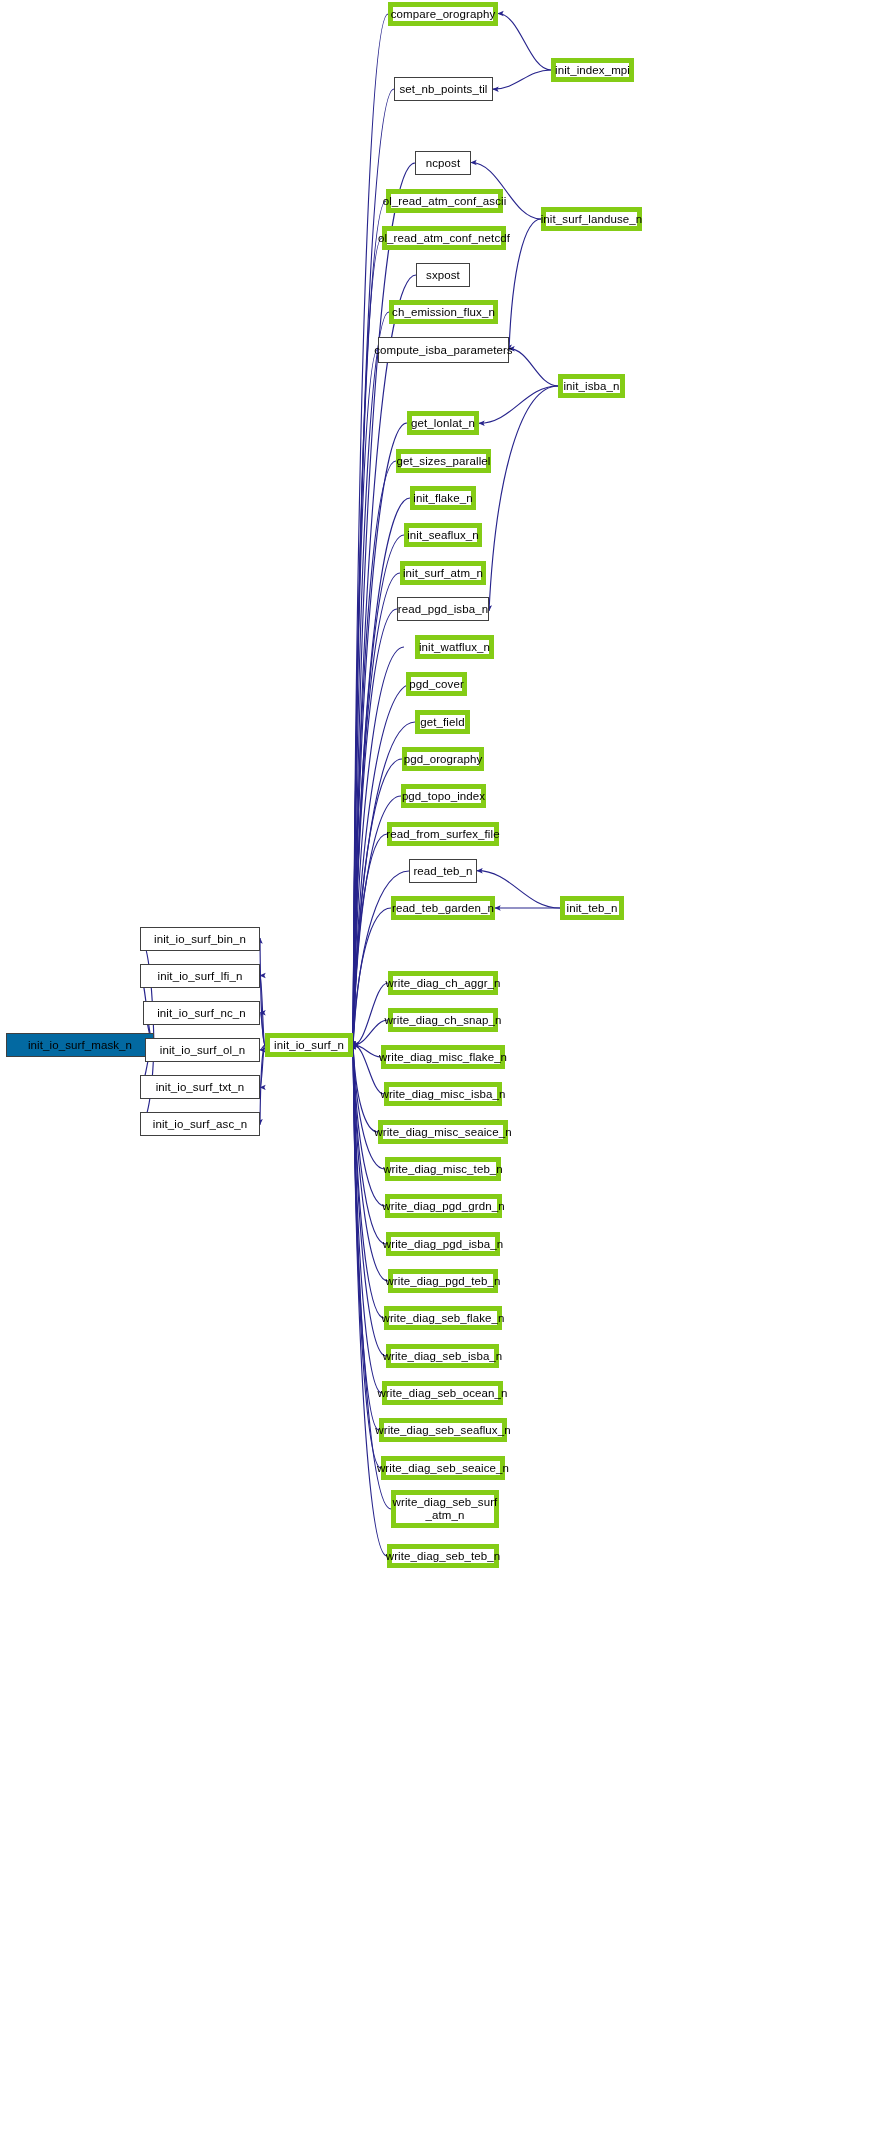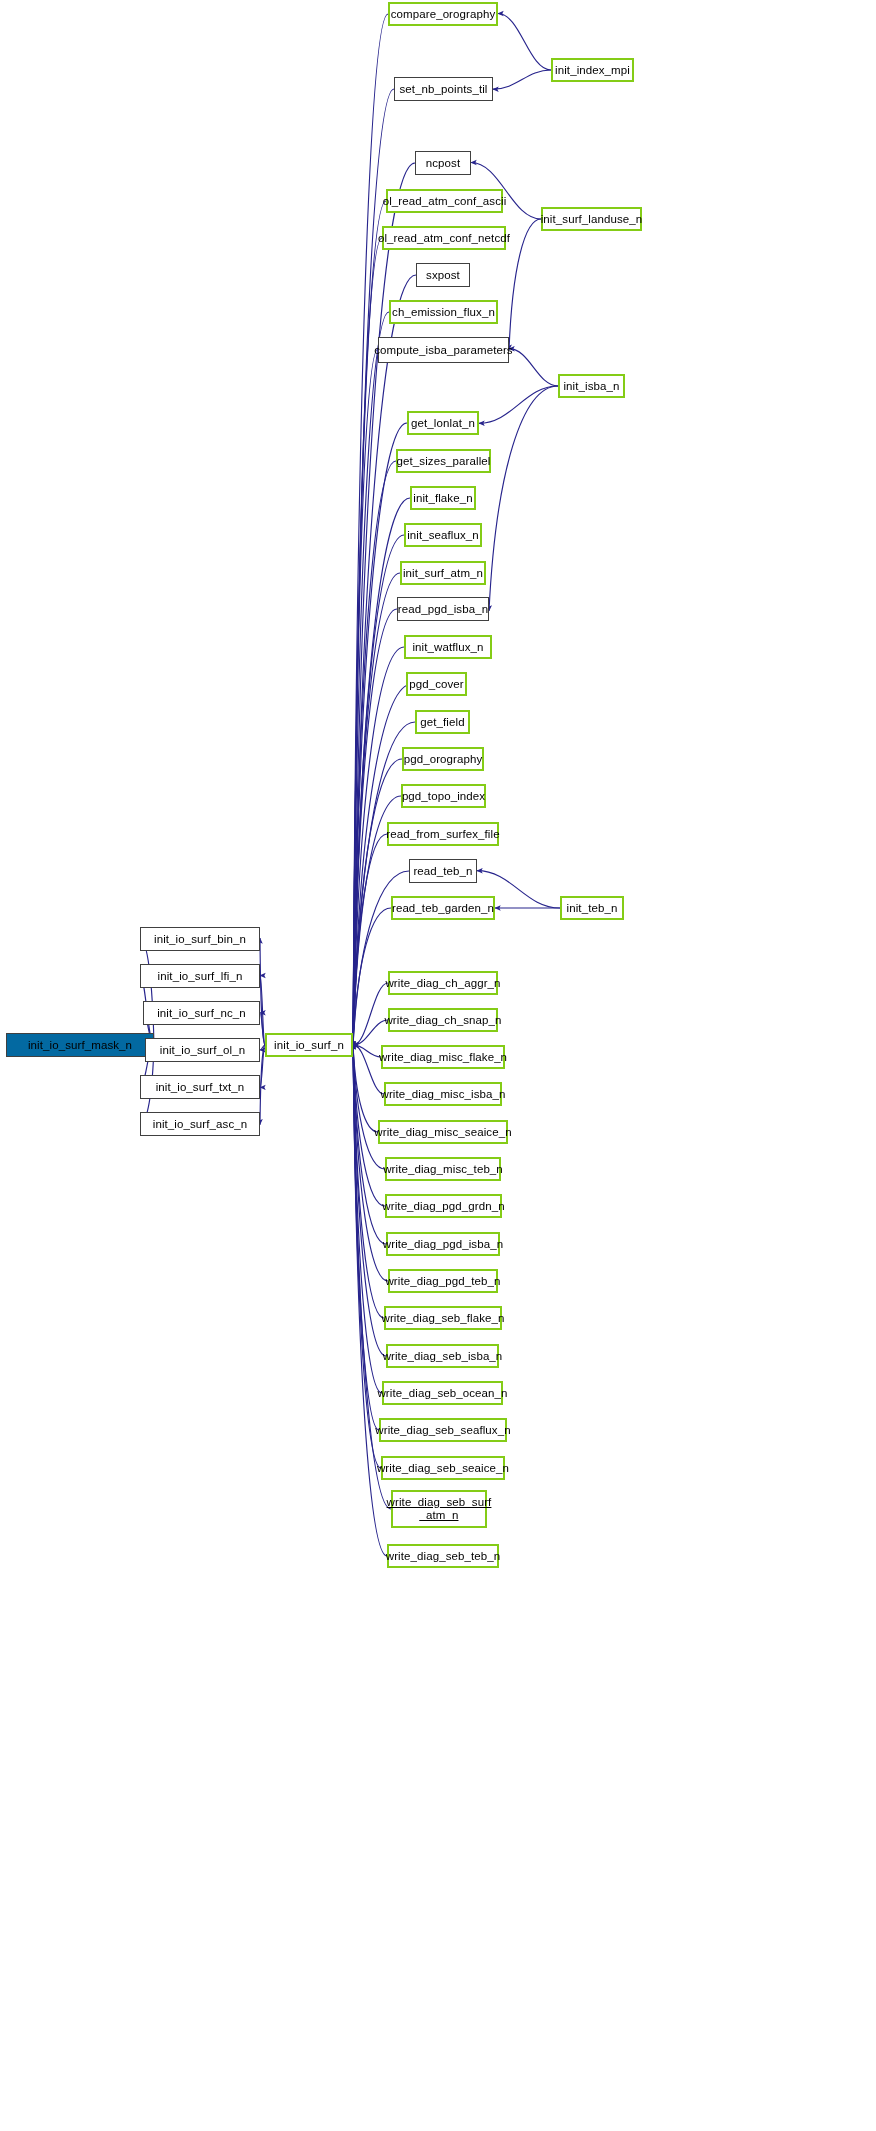--- a/index.html
+++ b/index.html
@@ -25,21 +25,21 @@
     pointer-events: none;
   }
   .node {
     position: absolute;
     box-sizing: border-box;
     display: flex;
     align-items: center;
     justify-content: center;
     text-align: center;
     background: #ffffff;
-    border: 2px solid #84cc16;
+    border: 5px solid #84cc16;
     color: #000000;
     font-size: 11.5px;
     line-height: 1.12;
     letter-spacing: 0.1px;
     white-space: pre-line;
     cursor: pointer;
     z-index: 5;
   }
   .node.black {
     border: 1px solid #404040;
@@ -141,21 +141,21 @@
       <div class="node" style="left: 382px; top: 226px; width: 124px; height: 24px;"><span class="node-label">ol_read_atm_conf_netcdf</span></div>
       <div class="node black" style="left: 416px; top: 263px; width: 54px; height: 24px;"><span class="node-label">sxpost</span></div>
       <div class="node" style="left: 389px; top: 300px; width: 109px; height: 24px;"><span class="node-label">ch_emission_flux_n</span></div>
       <div class="node black" style="left: 378px; top: 337px; width: 131px; height: 26px;"><span class="node-label">compute_isba_parameters</span></div>
       <div class="node" style="left: 407px; top: 411px; width: 72px; height: 24px;"><span class="node-label">get_lonlat_n</span></div>
       <div class="node" style="left: 396px; top: 449px; width: 95px; height: 24px;"><span class="node-label">get_sizes_parallel</span></div>
       <div class="node" style="left: 410px; top: 486px; width: 66px; height: 24px;"><span class="node-label">init_flake_n</span></div>
       <div class="node" style="left: 404px; top: 523px; width: 78px; height: 24px;"><span class="node-label">init_seaflux_n</span></div>
       <div class="node" style="left: 400px; top: 561px; width: 86px; height: 24px;"><span class="node-label">init_surf_atm_n</span></div>
       <div class="node black" style="left: 397px; top: 597px; width: 92px; height: 24px;"><span class="node-label">read_pgd_isba_n</span></div>
-      <div class="node" style="left: 404px; top: 635px; width: 88px; height: 24px;"><span class="node-label">init_watflux_n</span></div>
+      <div class="node" style="left: 415px; top: 635px; width: 79px; height: 24px;"><span class="node-label">init_watflux_n</span></div>
       <div class="node" style="left: 406px; top: 672px; width: 61px; height: 24px;"><span class="node-label">pgd_cover</span></div>
       <div class="node" style="left: 415px; top: 710px; width: 55px; height: 24px;"><span class="node-label">get_field</span></div>
       <div class="node" style="left: 402px; top: 747px; width: 82px; height: 24px;"><span class="node-label">pgd_orography</span></div>
       <div class="node" style="left: 401px; top: 784px; width: 85px; height: 24px;"><span class="node-label">pgd_topo_index</span></div>
       <div class="node" style="left: 387px; top: 822px; width: 112px; height: 24px;"><span class="node-label">read_from_surfex_file</span></div>
       <div class="node black" style="left: 409px; top: 859px; width: 68px; height: 24px;"><span class="node-label">read_teb_n</span></div>
       <div class="node" style="left: 391px; top: 896px; width: 104px; height: 24px;"><span class="node-label">read_teb_garden_n</span></div>
       <div class="node" style="left: 388px; top: 971px; width: 110px; height: 24px;"><span class="node-label">write_diag_ch_aggr_n</span></div>
       <div class="node" style="left: 388px; top: 1008px; width: 110px; height: 24px;"><span class="node-label">write_diag_ch_snap_n</span></div>
       <div class="node" style="left: 381px; top: 1045px; width: 124px; height: 24px;"><span class="node-label">write_diag_misc_flake_n</span></div>
@@ -163,21 +163,21 @@
       <div class="node" style="left: 378px; top: 1120px; width: 130px; height: 24px;"><span class="node-label">write_diag_misc_seaice_n</span></div>
       <div class="node" style="left: 385px; top: 1157px; width: 116px; height: 24px;"><span class="node-label">write_diag_misc_teb_n</span></div>
       <div class="node" style="left: 385px; top: 1194px; width: 117px; height: 24px;"><span class="node-label">write_diag_pgd_grdn_n</span></div>
       <div class="node" style="left: 386px; top: 1232px; width: 114px; height: 24px;"><span class="node-label">write_diag_pgd_isba_n</span></div>
       <div class="node" style="left: 388px; top: 1269px; width: 110px; height: 24px;"><span class="node-label">write_diag_pgd_teb_n</span></div>
       <div class="node" style="left: 384px; top: 1306px; width: 118px; height: 24px;"><span class="node-label">write_diag_seb_flake_n</span></div>
       <div class="node" style="left: 386px; top: 1344px; width: 113px; height: 24px;"><span class="node-label">write_diag_seb_isba_n</span></div>
       <div class="node" style="left: 382px; top: 1381px; width: 121px; height: 24px;"><span class="node-label">write_diag_seb_ocean_n</span></div>
       <div class="node" style="left: 379px; top: 1418px; width: 128px; height: 24px;"><span class="node-label">write_diag_seb_seaflux_n</span></div>
       <div class="node" style="left: 381px; top: 1456px; width: 124px; height: 24px;"><span class="node-label">write_diag_seb_seaice_n</span></div>
-      <div class="node" style="left: 391px; top: 1490px; width: 96px; height: 38px; text-decoration: underline;"><span class="node-label">write_diag_seb_surf
+      <div class="node" style="left: 391px; top: 1490px; width: 108px; height: 38px;"><span class="node-label">write_diag_seb_surf
 _atm_n</span></div>
       <div class="node" style="left: 387px; top: 1544px; width: 112px; height: 24px;"><span class="node-label">write_diag_seb_teb_n</span></div>
       <div class="node" style="left: 551px; top: 58px; width: 83px; height: 24px;"><span class="node-label">init_index_mpi</span></div>
       <div class="node" style="left: 541px; top: 207px; width: 101px; height: 24px;"><span class="node-label">init_surf_landuse_n</span></div>
       <div class="node" style="left: 558px; top: 374px; width: 67px; height: 24px;"><span class="node-label">init_isba_n</span></div>
       <div class="node" style="left: 560px; top: 896px; width: 64px; height: 24px;"><span class="node-label">init_teb_n</span></div>
     </div>
 </div>
 
 </body></html>

